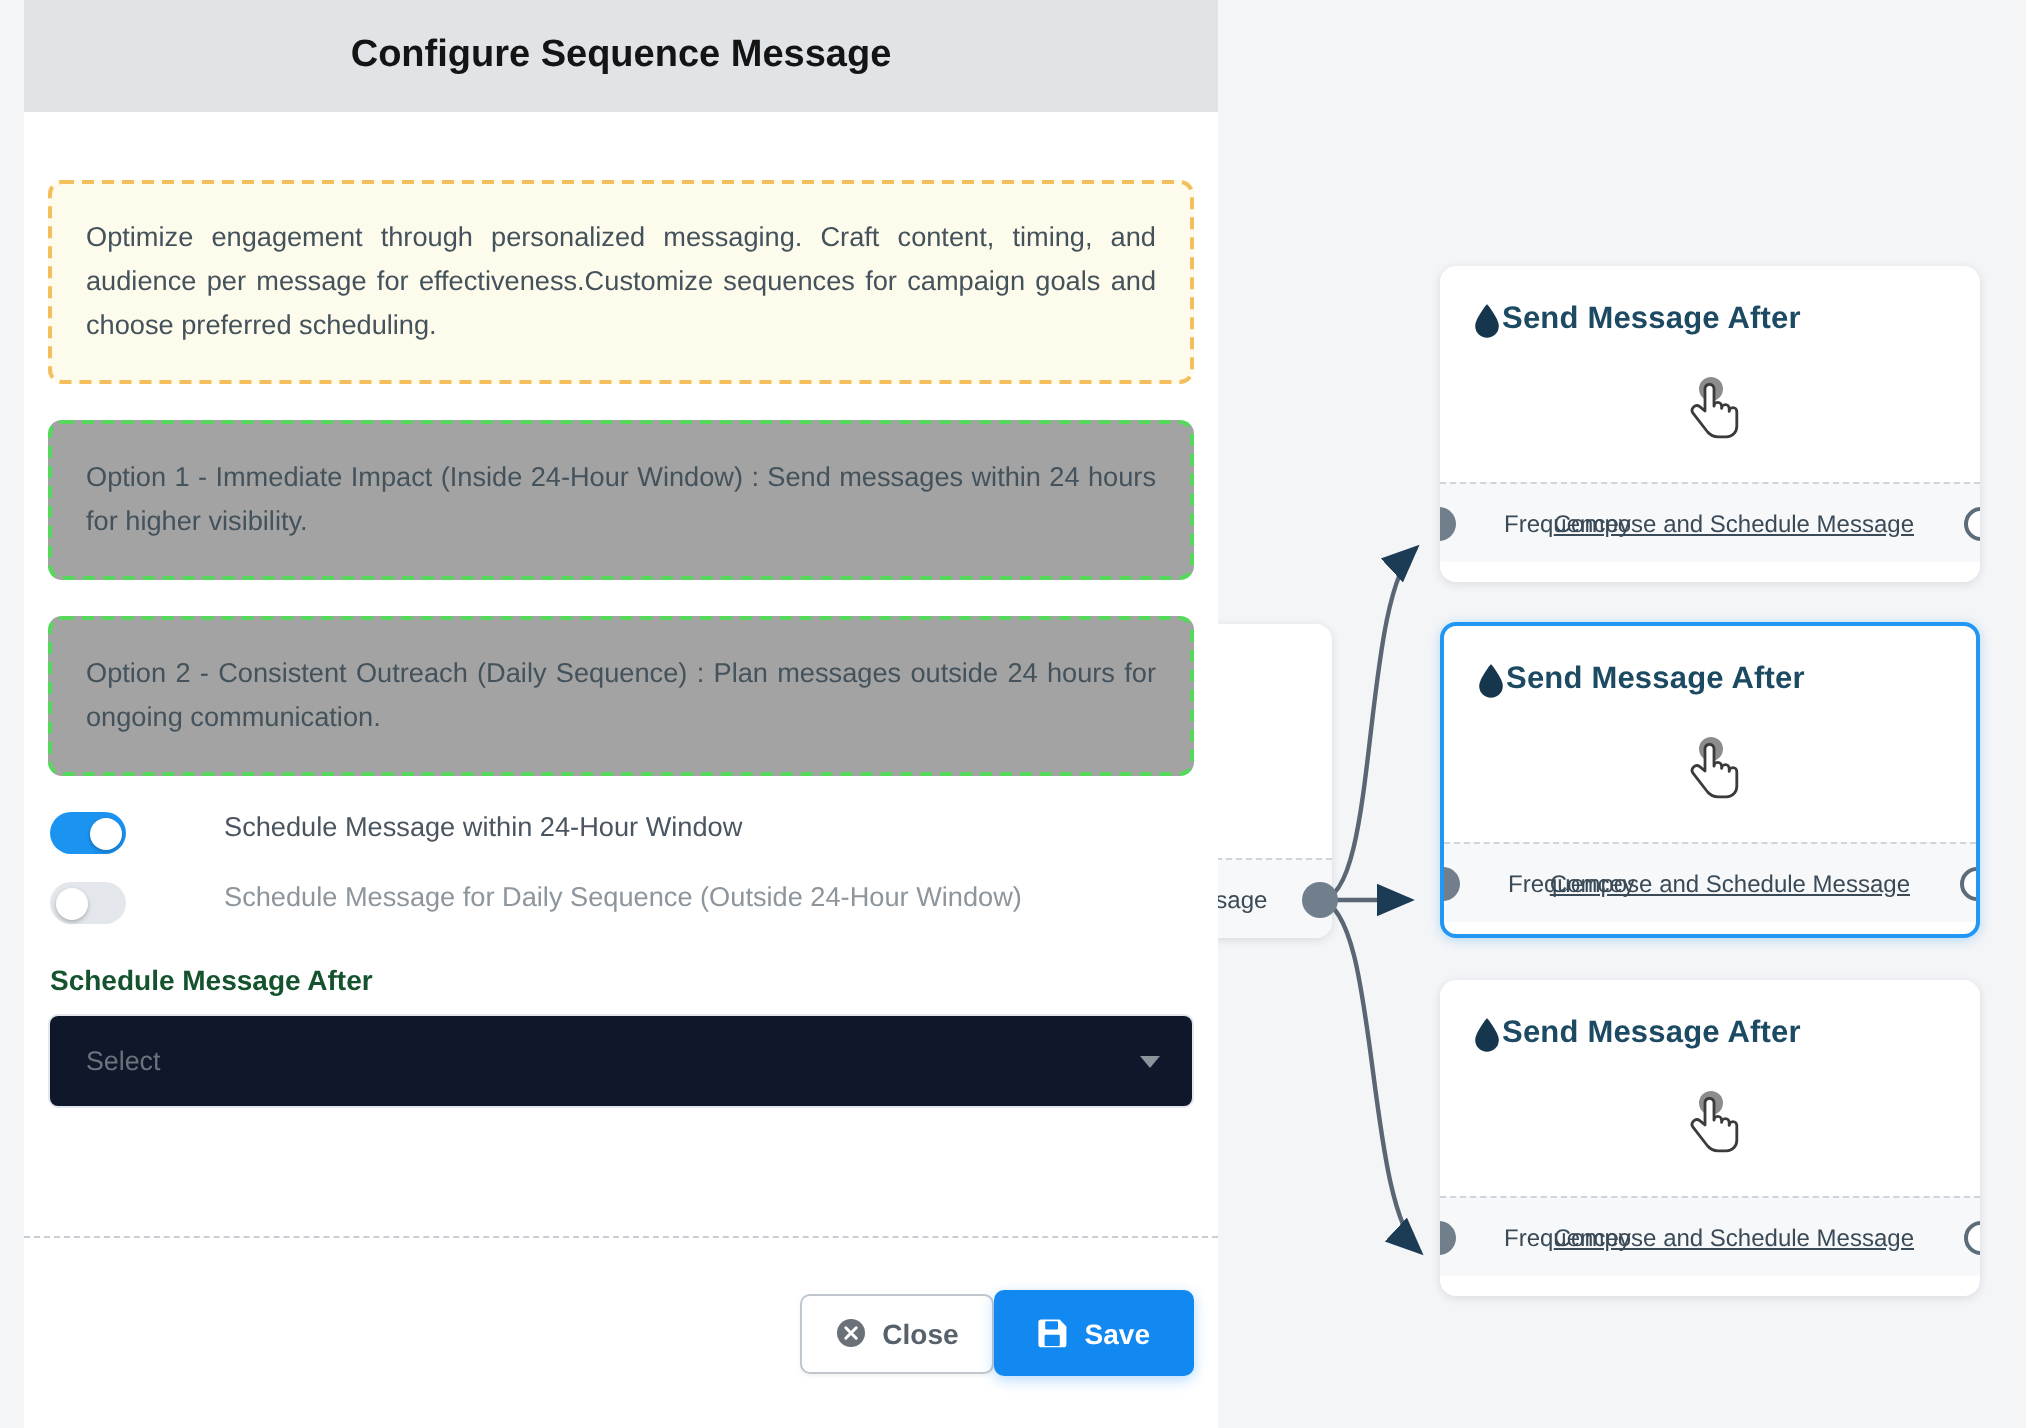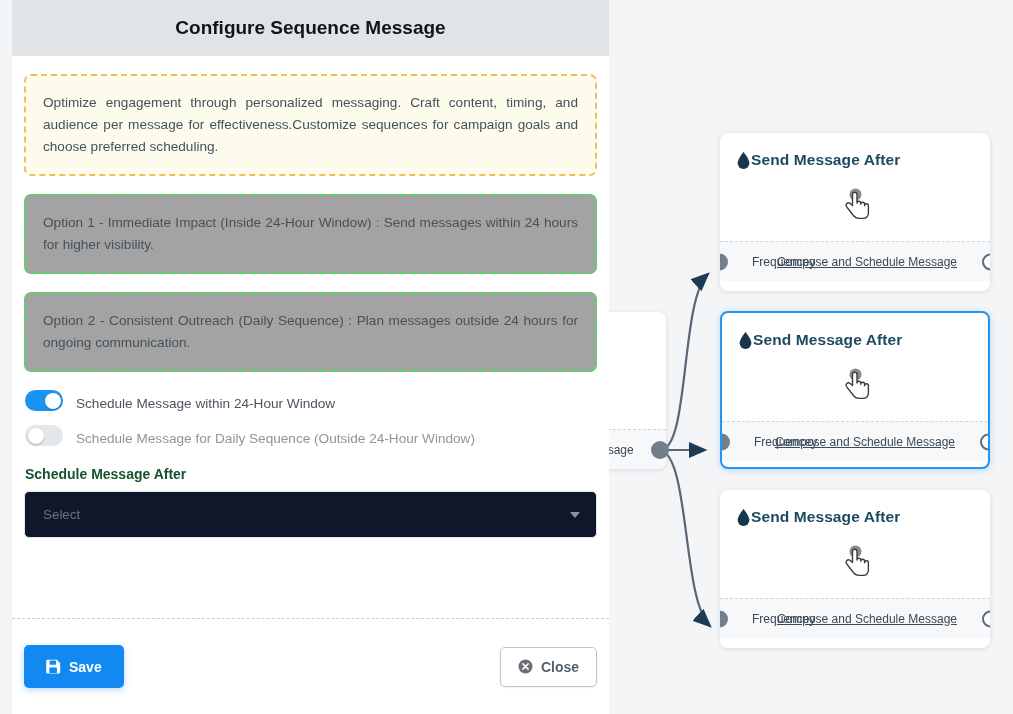--- a/index.html
+++ b/index.html
@@ -72,36 +72,36 @@
     width: 597px; height: 714px;
     background: #ffffff;
     display: flex; flex-direction: column;
   }
   #panel-header {
     height: 56px; background: #e1e4e7;
     display: flex; align-items: center; justify-content: center;
     flex: 0 0 auto;
   }
   #panel-title { font-size: 19px; font-weight: bold; color: #141414; }
-  #panel-body { flex: 1 1 auto; padding: 18px 12px 0 12px; overflow: hidden; }
+  #panel-body { flex: 1 1 auto; padding: 34px 12px 0 12px; overflow: hidden; }
 
   .note {
     border: 2px dashed;
     border-radius: 7px;
     padding: 16px 17px;
     margin-bottom: 18px;
     font-size: 13.6px;
     line-height: 22px;
     text-align: justify;
     color: #44525c;
   }
   .note.yellow { border-color: #f3bf5d; background: #fdfbeb; }
   .note.green  { border-color: #55d85c; background: #a3a3a3; }
 
-  .toggle-row { display: flex; align-items: flex-end; margin: 0 0 14px 0; padding-left: 1px; }
+  .toggle-row { display: flex; align-items: flex-start; margin: 0 0 14px 0; padding-left: 1px; gap: 36px; }
   .switch {
     width: 38px; height: 21px; border-radius: 11px;
     position: relative; flex: 0 0 auto; cursor: pointer;
   }
   .switch.on  { background: #1b93f1; }
   .switch.off { background: #e3e6ea; }
   .switch .knob {
     position: absolute; top: 2.5px; width: 16px; height: 16px;
     border-radius: 50%; background: #fff;
     box-shadow: 0 1px 2px rgba(0,0,0,.25);
@@ -293,35 +293,35 @@
       <div class="field-label">Schedule Message After</div>
 
       <div class="select-box">
         <span class="select-value">Select</span>
         <span class="caret"></span>
       </div>
 
     </div>
 
     <div id="panel-footer">
+      <button class="btn" id="close-btn">
+        <span class="ic">
+          <svg width="15" height="15" viewBox="0 0 15 15">
+            <circle cx="7.5" cy="7.5" r="7" fill="#6b7178"></circle>
+            <path d="M4.9 4.9 L10.1 10.1 M10.1 4.9 L4.9 10.1" stroke="#ffffff" stroke-width="1.5" stroke-linecap="round"></path>
+          </svg>
+        </span>
+        <span>Close</span>
+      </button>
+
       <button class="btn" id="save-btn">
         <span class="ic">
           <svg width="15" height="15" viewBox="0 0 15 15">
             <path d="M1.6 0.8 h9.2 L14.2 4.2 V13.2 a1.4 1.4 0 0 1 -1.4 1.4 H1.6 A1.4 1.4 0 0 1 0.2 13.2 V2.2 A1.4 1.4 0 0 1 1.6 0.8 z" fill="#ffffff"></path>
             <rect x="3.6" y="1.6" width="6.4" height="4.2" rx="0.5" fill="#1189f0"></rect>
             <rect x="3.3" y="8.4" width="7.6" height="5.6" rx="0.6" fill="#1189f0"></rect>
           </svg>
         </span>
         <span>Save</span>
       </button>
-
-      <button class="btn" id="close-btn">
-        <span class="ic">
-          <svg width="15" height="15" viewBox="0 0 15 15">
-            <circle cx="7.5" cy="7.5" r="7" fill="#6b7178"></circle>
-            <path d="M4.9 4.9 L10.1 10.1 M10.1 4.9 L4.9 10.1" stroke="#ffffff" stroke-width="1.5" stroke-linecap="round"></path>
-          </svg>
-        </span>
-        <span>Close</span>
-      </button>
     </div>
   </div>
 </div>
 
 </body></html>

